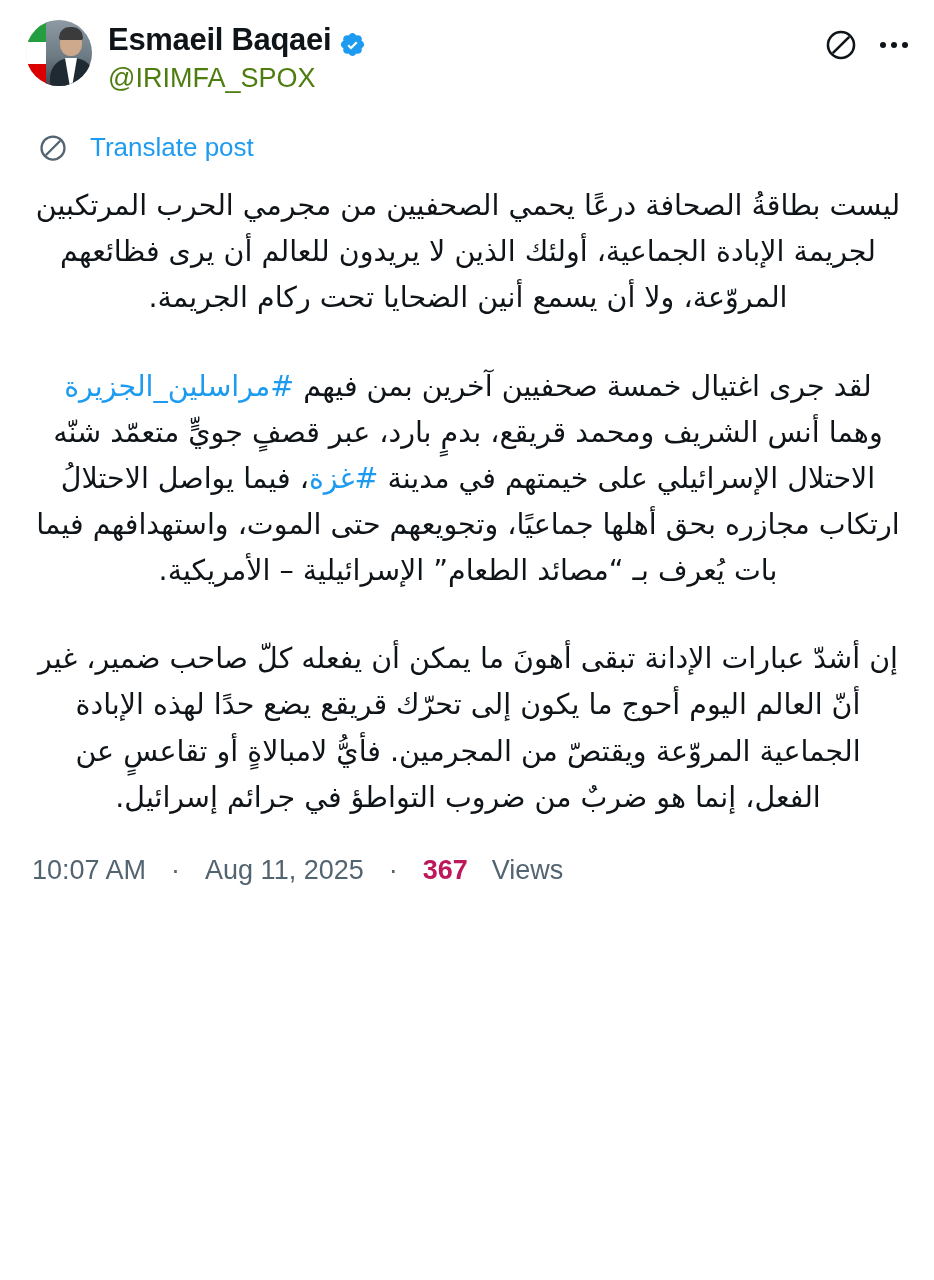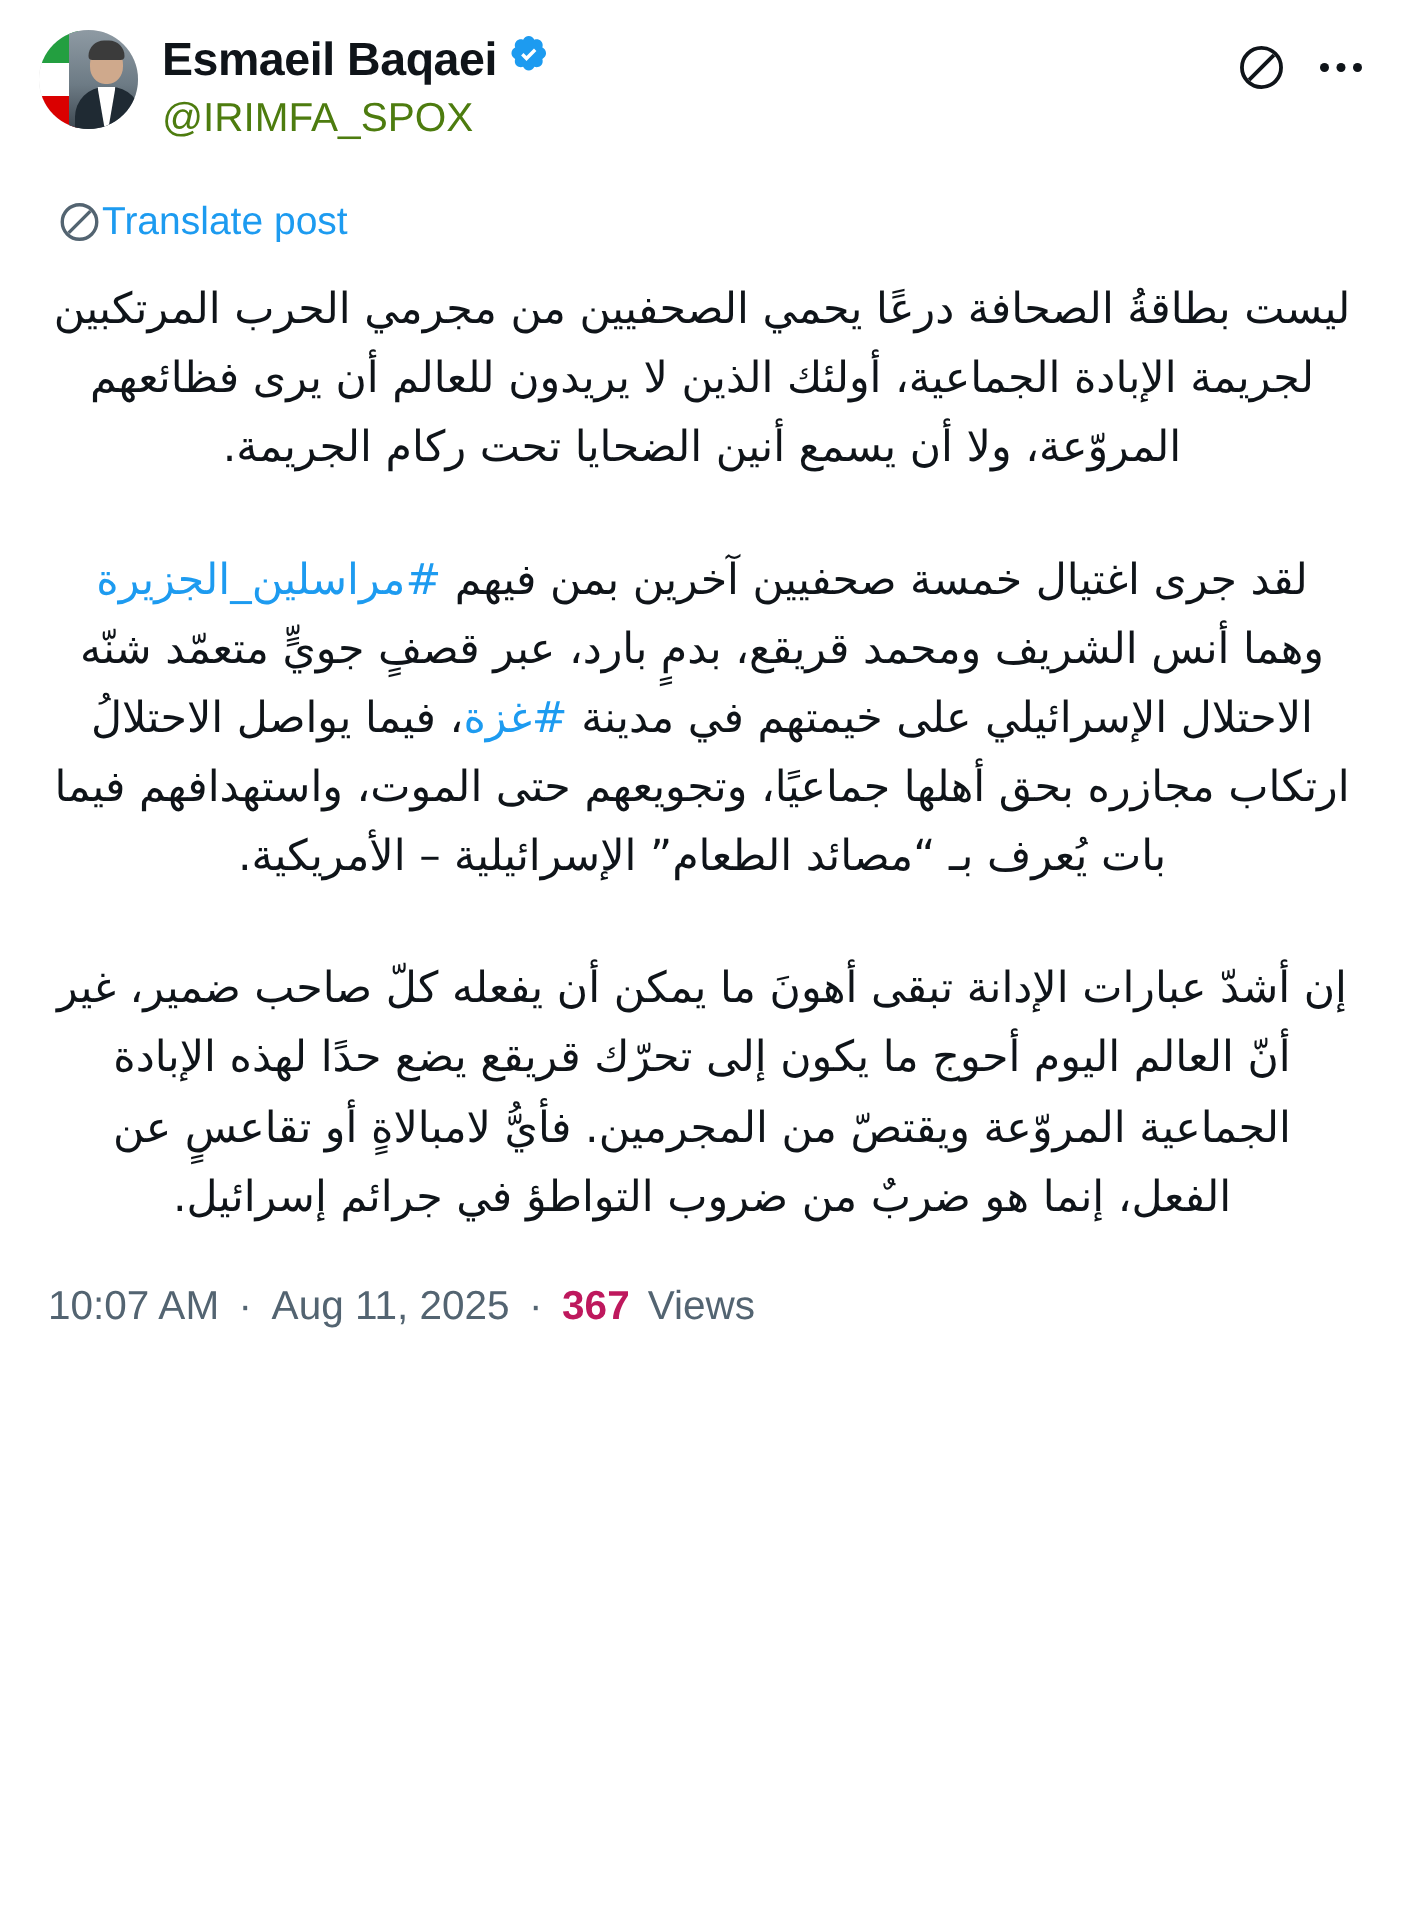--- a/index.html
+++ b/index.html
@@ -80,21 +80,21 @@
     background: #ffffff;
     clip-path: polygon(0 0, 100% 0, 60% 100%, 40% 100%);
   }
   .names {
     flex: 1 1 auto;
     padding-top: 2px;
     min-width: 0;
   }
   .name-row {
     display: flex;
-    align-items: flex-start;
+    align-items: flex-end;
     gap: 8px;
   }
   .display-name {
     font-size: 31px;
     font-weight: bold;
     letter-spacing: -0.3px;
     color: #0f1419;
     line-height: 1.15;
     white-space: nowrap;
   }
@@ -132,21 +132,21 @@
   .dots span {
     width: 6px; height: 6px;
     border-radius: 50%;
     background: #0f1419;
     display: block;
   }
   
   .translate-row {
     display: flex;
     align-items: center;
-    gap: 0;
+    gap: 22px;
     margin: 38px 0 20px 12px;
     cursor: pointer;
   }
   .translate-label {
     color: #1d9bf0;
     font-size: 26px;
   }
   
   .post-body {
     direction: rtl;
@@ -163,21 +163,21 @@
   .post-body p:last-child { margin-bottom: 0; }
   .hashtag { color: #1d9bf0; }
   
   .meta {
     margin-top: 34px;
     padding: 0 6px 18px 6px;
     font-size: 27px;
     color: #536471;
     display: flex;
     align-items: baseline;
-    gap: 4px;
+    gap: 16px;
     flex-wrap: wrap;
   }
   .meta .sep { margin: 0 9px; }
   .meta .views-count {
     color: #be185d;
     font-weight: bold;
     margin-right: 8px;
   }
 </style>
 </head>

